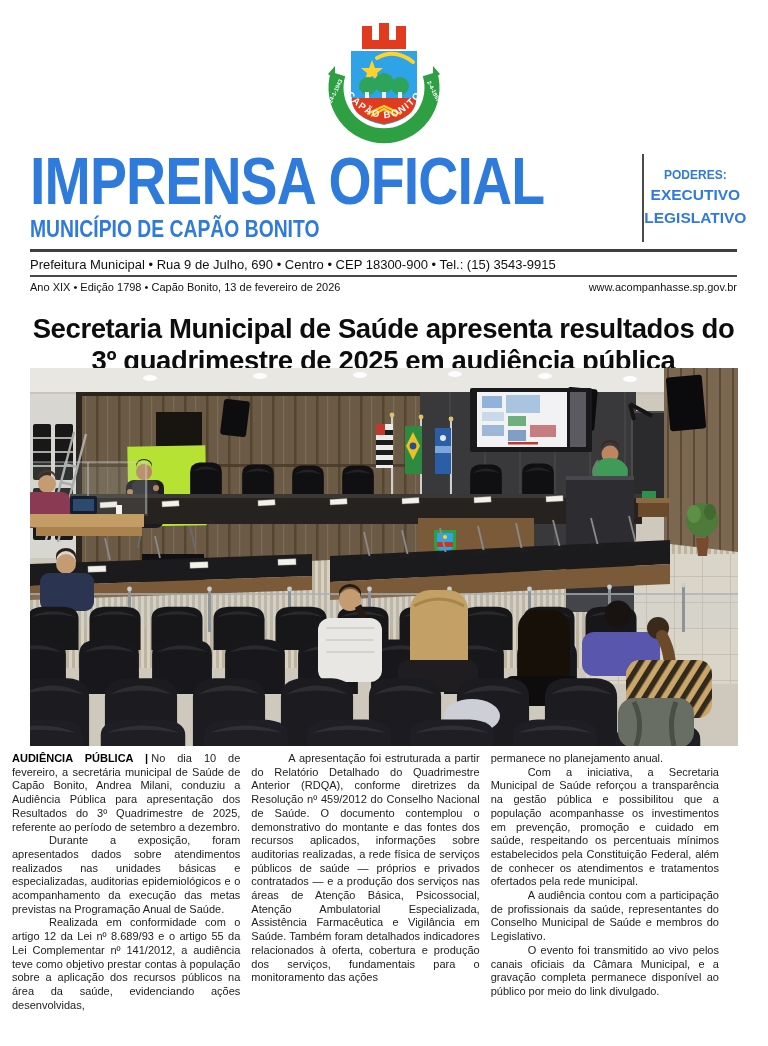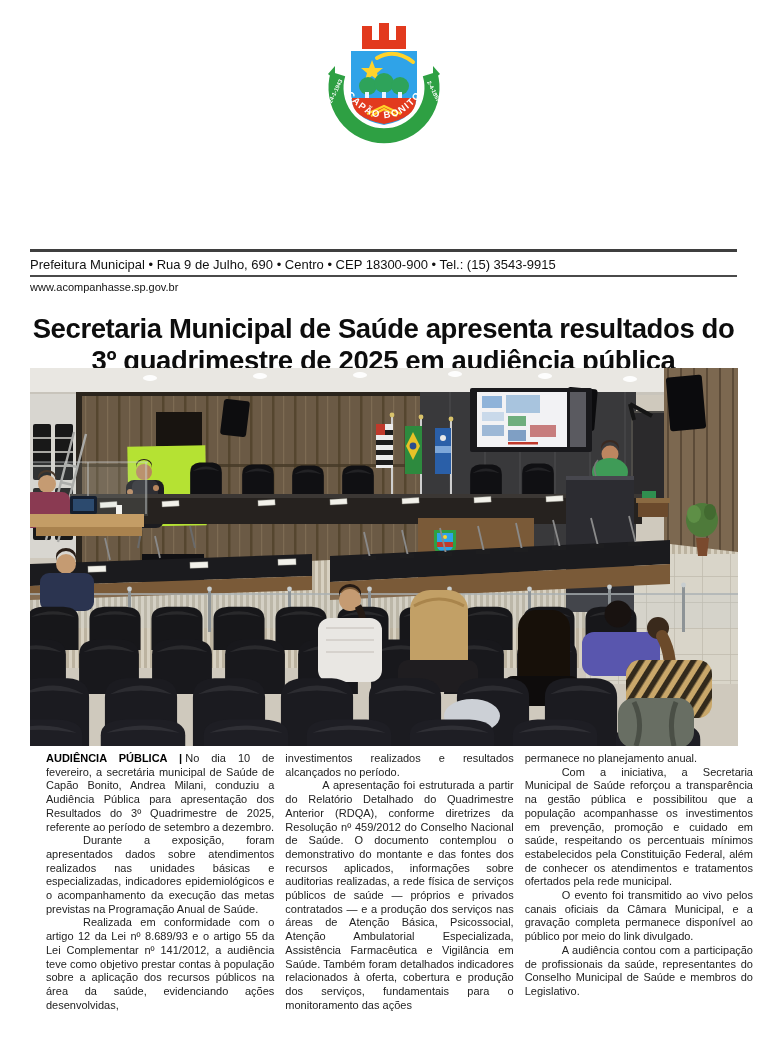--- a/index.html
+++ b/index.html
@@ -31,21 +31,21 @@
   .address{position:absolute;top:257px;left:30px;width:707px;font-size:13px;color:#111;}
   .rule2{position:absolute;top:275px;left:30px;width:707px;height:2px;background:#4a4a4a;}
   .edition{position:absolute;top:281px;left:30px;width:707px;display:flex;justify-content:space-between;font-size:11px;color:#111;}
   .headline{
     position:absolute;top:295px;left:30px;width:707px;text-align:center;
     font-weight:bold;font-size:27.5px;line-height:32px;letter-spacing:-0.4px;color:#0d0d0d;
   }
   
   .photo{position:absolute;top:368px;left:30px;width:708px;height:378px;background:#cfc9bd;overflow:hidden;}
   
-  .columns{position:absolute;top:752px;left:46px;width:707px;display:flex;gap:11px;}
+  .columns{position:absolute;top:752px;left:12px;width:707px;display:flex;gap:11px;}
   .col{flex:1;font-size:11px;line-height:13.7px;text-align:justify;color:#222;}
   .col p{margin:0;}
   .col p.indent{text-indent:37px;}
   .lead{font-weight:bold;margin-right:3px;color:#000;}
 </style>
 </head>
 <body>
 
 <div class="page">
 
@@ -81,25 +81,37 @@
 
       <path id="crestArc" d="M16,66 Q59,126 102,66" fill="none"></path>
       <text font-size="9.5" font-weight="bold" fill="#ffffff" letter-spacing="1.5">
         <textPath href="#crestArc" startOffset="50%" text-anchor="middle">CAPÃO BONITO</textPath>
       </text>
       <text x="0" y="0" font-size="5.6" font-weight="bold" fill="#ffffff" transform="translate(12,70) rotate(-64)" text-anchor="middle">24-1-1943</text>
       <text x="0" y="0" font-size="5.6" font-weight="bold" fill="#ffffff" transform="translate(107,70) rotate(64)" text-anchor="middle">2-4-1857</text>
     </svg>
   </div>
 
+  <div class="mast">
+    <div class="mast-left">
+      <div class="mast-title">IMPRENSA OFICIAL</div>
+      <div class="mast-sub">MUNICÍPIO DE CAPÃO BONITO</div>
+    </div>
+    <div class="mast-right">
+      <div class="powers-label">PODERES:</div>
+      <div class="powers-item">EXECUTIVO</div>
+      <div class="powers-item">LEGISLATIVO</div>
+    </div>
+  </div>
 
   <div class="rule1"></div>
   <div class="address">Prefeitura Municipal • Rua 9 de Julho, 690 • Centro • CEP 18300-900 • Tel.: (15) 3543-9915</div>
   <div class="rule2"></div>
   <div class="edition">
+    <span>Ano XIX • Edição 1798 • Capão Bonito, 13 de fevereiro de 2026</span>
     <span>www.acompanhasse.sp.gov.br</span>
   </div>
 
   <h1 class="headline">Secretaria Municipal de Saúde apresenta resultados do 3º quadrimestre de 2025 em audiência pública</h1>
 
   <div class="photo">
     <svg width="708" height="378" viewBox="0 0 708 378">
       <defs>
         <pattern id="wood" patternUnits="userSpaceOnUse" width="22" height="200">
           <rect width="22" height="200" fill="#6b5a45"></rect>
@@ -436,28 +448,27 @@
       <g>
         <rect x="588" y="330" width="76" height="50" rx="16" fill="#686e63"></rect>
         <path d="M604,334 q10,20 2,44 M646,334 q-8,20 -2,44" stroke="#4a4f46" stroke-width="5" fill="none"></path>
       </g>
     </svg>
   </div>
 
   <div class="columns">
     <div class="col">
       <p><span class="lead">AUDIÊNCIA PÚBLICA |</span><span>No dia 10 de fevereiro, a secretária municipal de Saúde de Capão Bonito, Andrea Milani, conduziu a Audiência Pública para apresentação dos Resultados do 3º Quadrimestre de 2025, referente ao período de setembro a dezembro.</span></p>
-      <p class="indent">Durante a exposição, foram apresentados dados sobre atendimentos realizados nas unidades básicas e especializadas, indicadores epidemiológicos e o acompanhamento da execução das metas previstas na Programação Anual de Saúde.</p>
+      <p class="indent">Durante a exposição, foram apresentados dados sobre atendimentos realizados nas unidades básicas e especializadas, auditorias epidemiológicos e o acompanhamento da execução das metas previstas na Programação Anual de Saúde.</p>
       <p class="indent">Realizada em conformidade com o artigo 12 da Lei nº 8.689/93 e o artigo 55 da Lei Complementar nº 141/2012, a audiência teve como objetivo prestar contas à população sobre a aplicação dos recursos públicos na área da saúde, evidenciando ações desenvolvidas,</p>
     </div>
     <div class="col">
-      <p>investimentos realizados e resultados alcançados no período.</p>
       <p class="indent">A apresentação foi estruturada a partir do Relatório Detalhado do Quadrimestre Anterior (RDQA), conforme diretrizes da Resolução nº 459/2012 do Conselho Nacional de Saúde. O documento contemplou o demonstrativo do montante e das fontes dos recursos aplicados, informações sobre auditorias realizadas, a rede física de serviços públicos de saúde — próprios e privados contratados — e a produção dos serviços nas áreas de Atenção Básica, Psicossocial, Atenção Ambulatorial Especializada, Assistência Farmacêutica e Vigilância em Saúde. Também foram detalhados indicadores relacionados à oferta, cobertura e produção dos serviços, fundamentais para o monitoramento das ações</p>
     </div>
     <div class="col">
       <p>permanece no planejamento anual.</p>
       <p class="indent">Com a iniciativa, a Secretaria Municipal de Saúde reforçou a transparência na gestão pública e possibilitou que a população acompanhasse os investimentos em prevenção, promoção e cuidado em saúde, respeitando os percentuais mínimos estabelecidos pela Constituição Federal, além de conhecer os atendimentos e tratamentos ofertados pela rede municipal.</p>
+      <p class="indent">A audiência contou com a participação de profissionais da saúde, representantes do Conselho Municipal de Saúde e membros do Legislativo.</p>
       <p class="indent">O evento foi transmitido ao vivo pelos canais oficiais da Câmara Municipal, e a gravação completa permanece disponível ao público por meio do link divulgado.</p>
-      <p class="indent">A audiência contou com a participação de profissionais da saúde, representantes do Conselho Municipal de Saúde e membros do Legislativo.</p>
     </div>
   </div>
 
 </div>
 
 </body></html>

